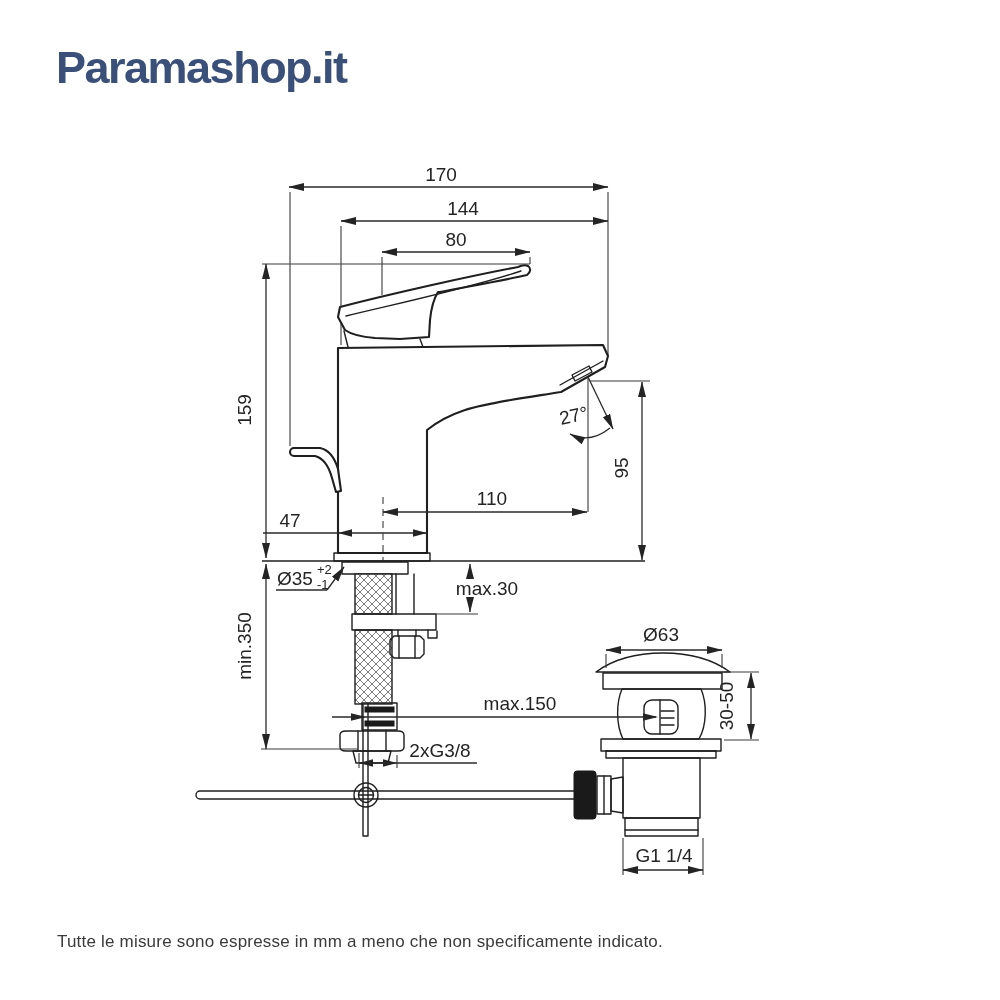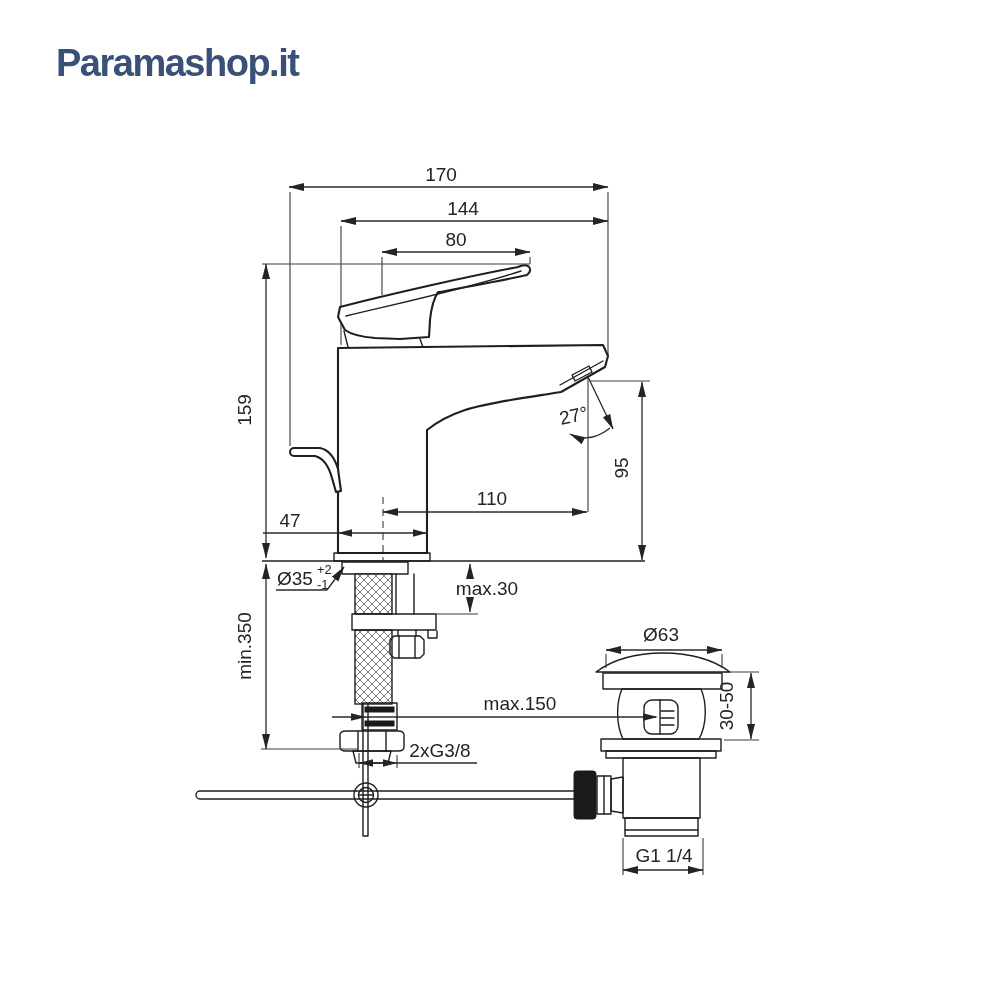--- a/index.html
+++ b/index.html
@@ -3,21 +3,21 @@
 <meta charset="utf-8">
 <style>
   html,body{margin:0;padding:0;}
   body{
     width:1000px;height:1000px;background:#ffffff;
     font-family:"Liberation Sans", sans-serif;
     position:relative;overflow:hidden;
   }
   .logo{
     position:absolute;left:56px;top:42px;
-    font-size:38px;font-weight:800;letter-spacing:-1.5px;
+    font-size:45px;font-weight:800;letter-spacing:-1.5px;
     color:#3A5078;
   }
   .footer{
     position:absolute;left:57px;top:928px;
     font-size:17px;color:#3a3a3a;line-height:27px;
     letter-spacing:0.2px;
   }
   svg{position:absolute;left:0;top:0;}
   .dimtxt{font-family:"Liberation Sans",sans-serif;font-size:19px;fill:#242424;}
   .toltxt{font-family:"Liberation Sans",sans-serif;font-size:13px;fill:#242424;}
@@ -212,13 +212,14 @@
     <text class="dimtxt" x="733" y="706" text-anchor="middle" transform="rotate(-90 733 706)">30-50</text>
 
     <line class="extline" x1="623" y1="838" x2="623" y2="875"></line>
     <line class="extline" x1="703" y1="838" x2="703" y2="875"></line>
     <line class="dimline" x1="623" y1="870" x2="703" y2="870" marker-start="url(#aS)" marker-end="url(#aE)"></line>
     <text class="dimtxt" x="664" y="862" text-anchor="middle">G1 1/4</text>
   </g>
 </svg>
 
 <div class="footer">
+  <div>Tutte le misure sono espresse in mm a meno che non specificamente indicato.</div>
 </div>
 
 </body></html>

